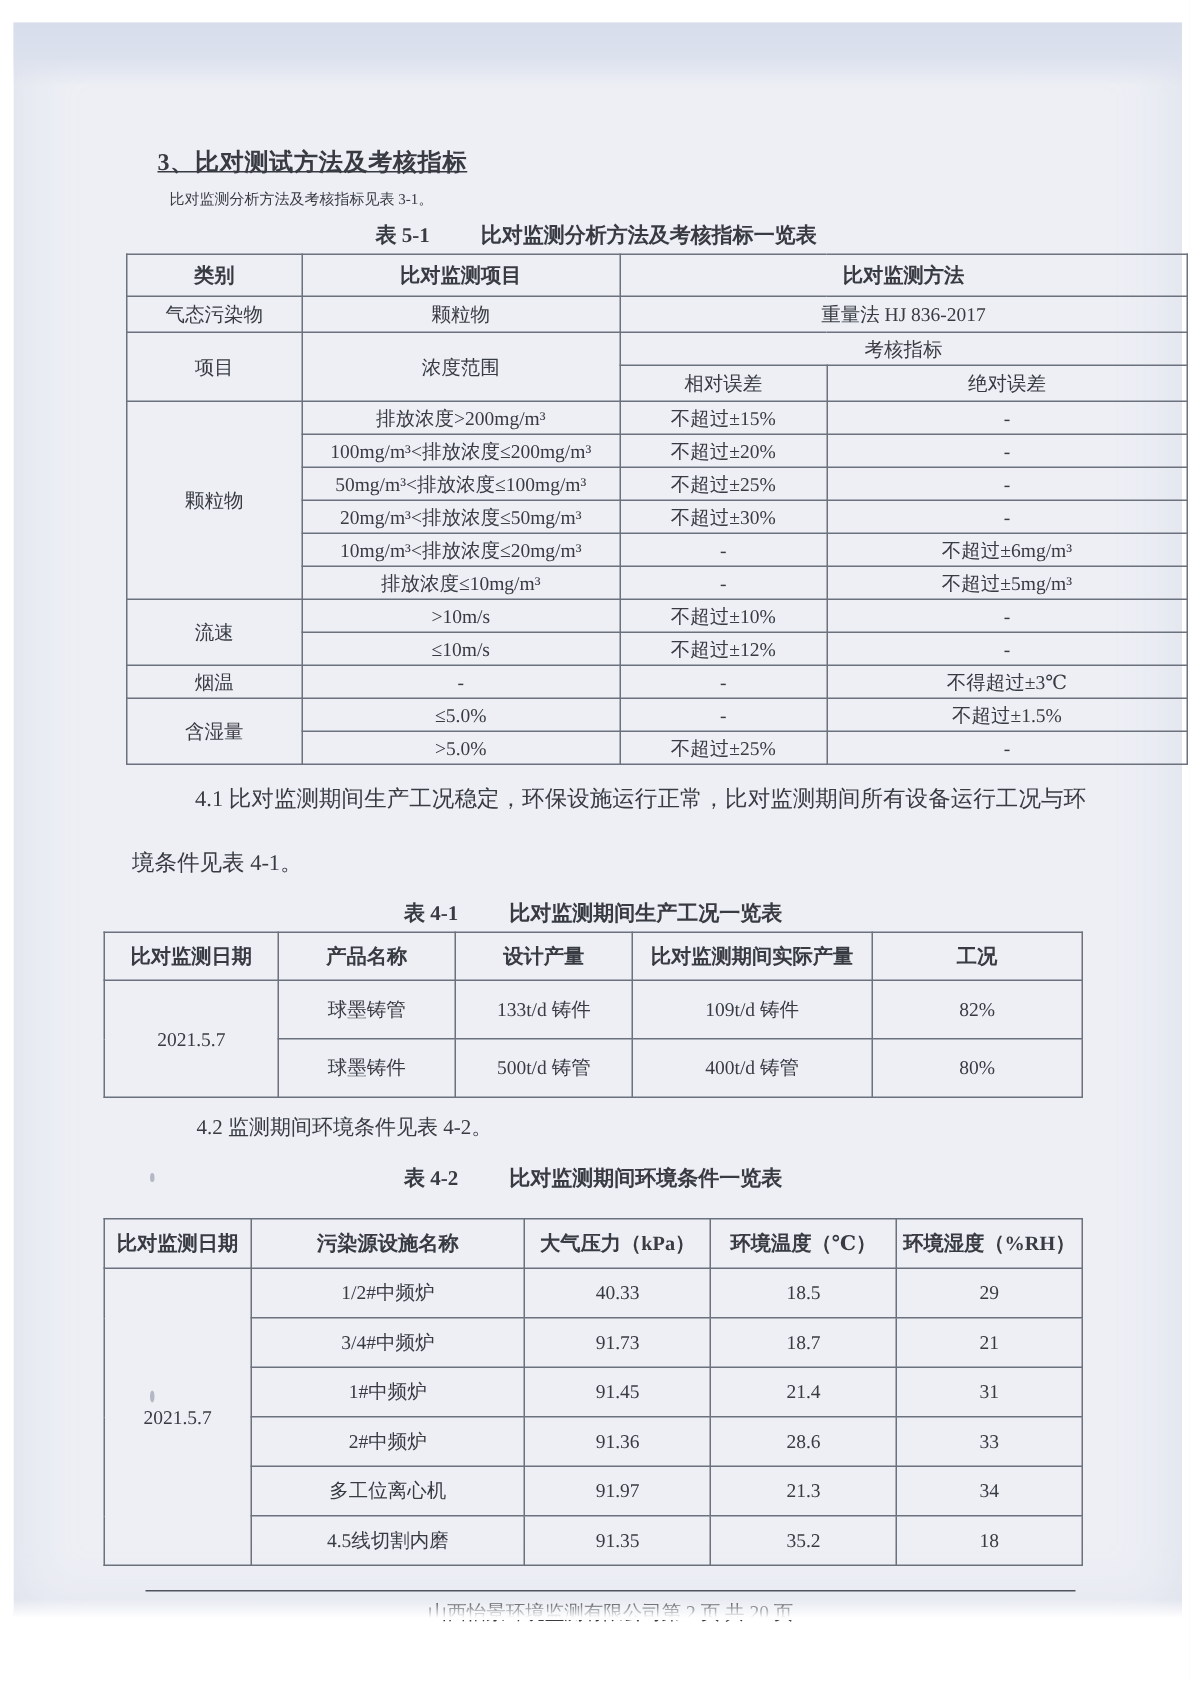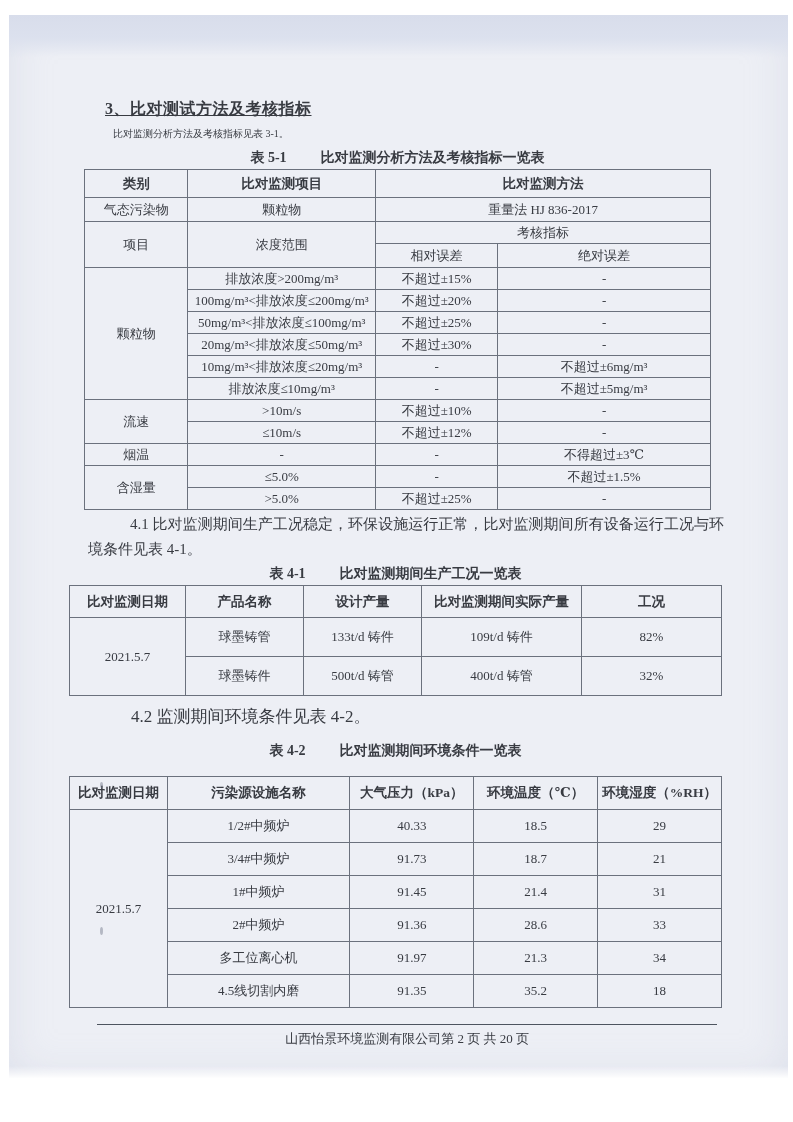--- a/index.html
+++ b/index.html
@@ -24,37 +24,37 @@
   .paper::after { 
     content: ""; position: absolute; left: 0; right: 0; bottom: -2px; height: 14px;
     background: linear-gradient(180deg, rgba(255,255,255,0) 0%, #ffffff 90%);
   }
   .content { position: relative; height: 100%; }
 
   .h-sec { font-size: 16px; font-weight: bold; letter-spacing: 0.5px; line-height: 20px; }
   .h3 { margin: 84px 0 0 96px; text-decoration: underline; }
   .h4 { margin: 10px 0 0 96px; }
   .intro { margin: 4px 0 0 104px; font-size: 10px; line-height: 21px; }
-  .para41 { margin: 2px 0 0 79px; width: 636px; font-size: 15px; line-height: 25px;
+  .para41 { margin: 2px 0 0 79px; width: 636px; font-size: 15px; line-height: 43px;
             text-indent: 42px; text-align: justify; }
-  .para42 { margin: 10px 0 15px 122px; font-size: 17px; line-height: 21px; }
+  .para42 { margin: 10px 0 15px 122px; font-size: 14px; line-height: 21px; }
 
   .tbl-caption { display: flex; justify-content: center; align-items: baseline; gap: 34px;
                  font-size: 14px; font-weight: bold; line-height: 17px; }
   .cap31 { width: 627px; margin: 5px 0 3px 75px; }
   .cap41 { width: 653px; margin: 3px 0 3px 60px; }
   .cap42 { width: 653px; margin: 3px 0 17px 60px; }
 
   table { border-collapse: collapse; table-layout: fixed; }
   td, th { border: 1px solid #6b717d; text-align: center; vertical-align: middle;
            font-size: 13px; font-weight: normal; padding: 1px 2px; overflow: hidden; }
   th { font-weight: bold; font-size: 13.5px; }
   table { border: 1.5px solid #585f6b; }
 
-  .t31 { width: 627px; margin-left: 75px; }
+  .t31 { width: 708px; margin-left: 75px; }
   .t31 tr { height: 22px; }
   .t31 tr.hrow { height: 28px; }
   .t31 tr.r2 { height: 24px; margin-top: 32px; }
 
   .t41 { width: 653px; margin-left: 60px; }
   .t41 tr.hrow { height: 32px; }
   .t41 tr { height: 39px; }
 
   .t42 { width: 653px; margin-left: 60px; }
   .t42 tr.hrow { height: 33px; }
@@ -196,21 +196,21 @@
           <td rowspan="2">2021.5.7</td>
           <td>球墨铸管</td>
           <td>133t/d 铸件</td>
           <td>109t/d 铸件</td>
           <td>82%</td>
         </tr>
         <tr>
           <td>球墨铸件</td>
           <td>500t/d 铸管</td>
           <td>400t/d 铸管</td>
-          <td>32%</td>
+          <td>80%</td>
         </tr>
       </tbody>
         </table>
 
       <div class="para42">4.2 监测期间环境条件见表 4-2。</div>
 
       <div class="tbl-caption cap42">
         <span>表 4-2</span>
         <span>比对监测期间环境条件一览表</span>
       </div>

